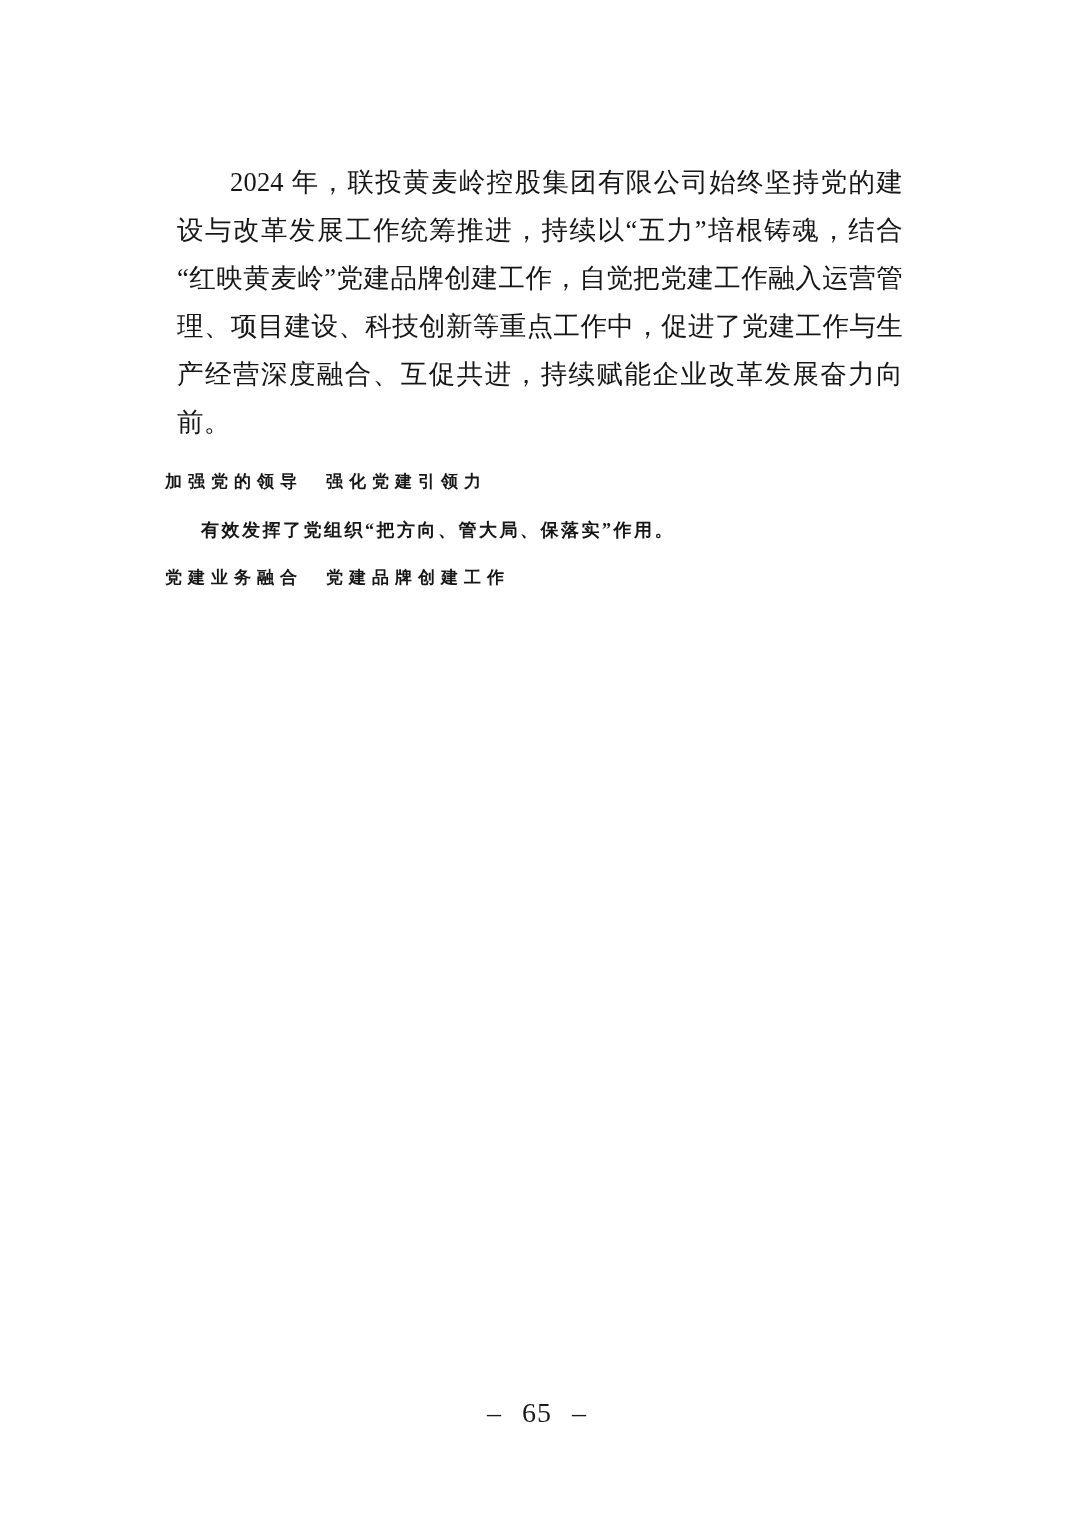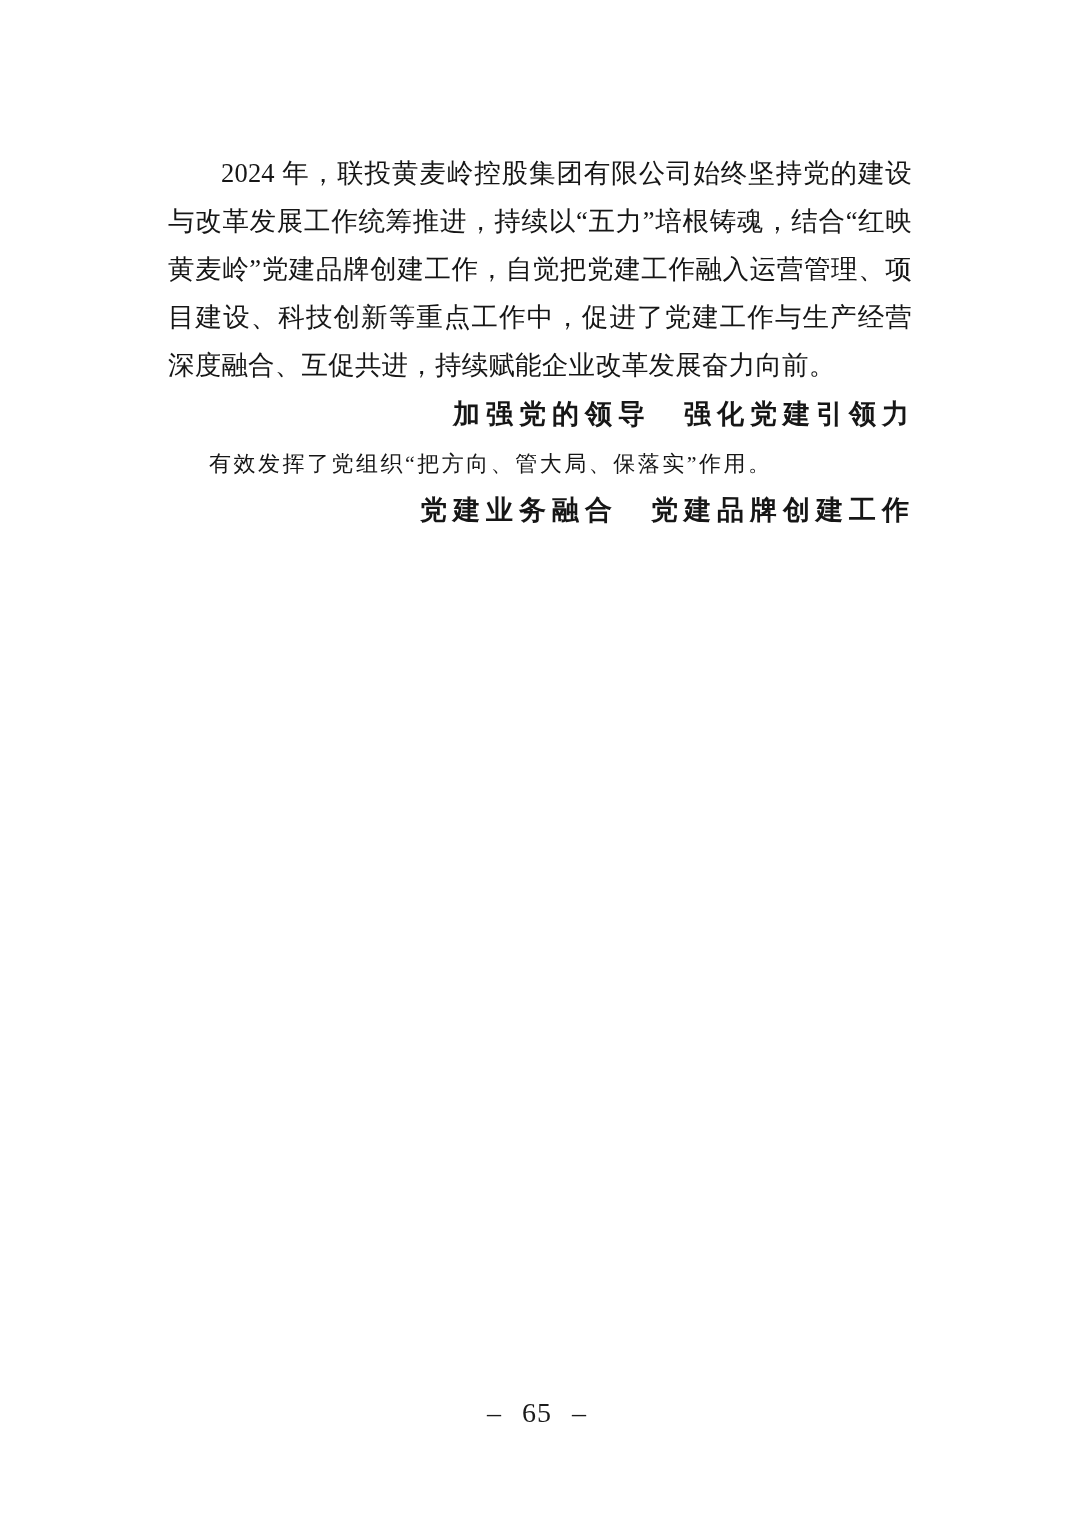--- a/index.html
+++ b/index.html
@@ -21,46 +21,46 @@
     background: #ffffff;
     overflow: hidden;
   }
   .content {
     position: absolute;
     left: 165px;
     top: 146px;
     width: 750px;
   }
   .para {
-    margin: 3px;
+    margin: 12px;
     font-size: 26.5px;
     line-height: 48px;
     letter-spacing: 0.2px;
     text-align: justify;
     text-justify: inter-character;
     text-indent: 2em;
     word-break: break-all;
   }
   .para-indent {
     margin: 0;
-    font-size: 22px;
+    font-size: 18px;
     line-height: 48px;
     letter-spacing: 2.5px;
     text-indent: 2em;
     white-space: nowrap;
+    font-weight: bold;
   }
   .heading {
     margin: 0;
-    font-size: 27px;
+    font-size: 17px;
     line-height: 48px;
     font-weight: 600;
-    text-align: right;
+    text-align: left;
     letter-spacing: 6px;
     text-indent: 0;
-    font-family: Liberation Mono, monospace;
   }
   .footer {
     position: absolute;
     left: 0;
     width: 1074px;
     top: 1398px;
     text-align: center;
     font-size: 28px;
     line-height: 30px;
     letter-spacing: 1px;

